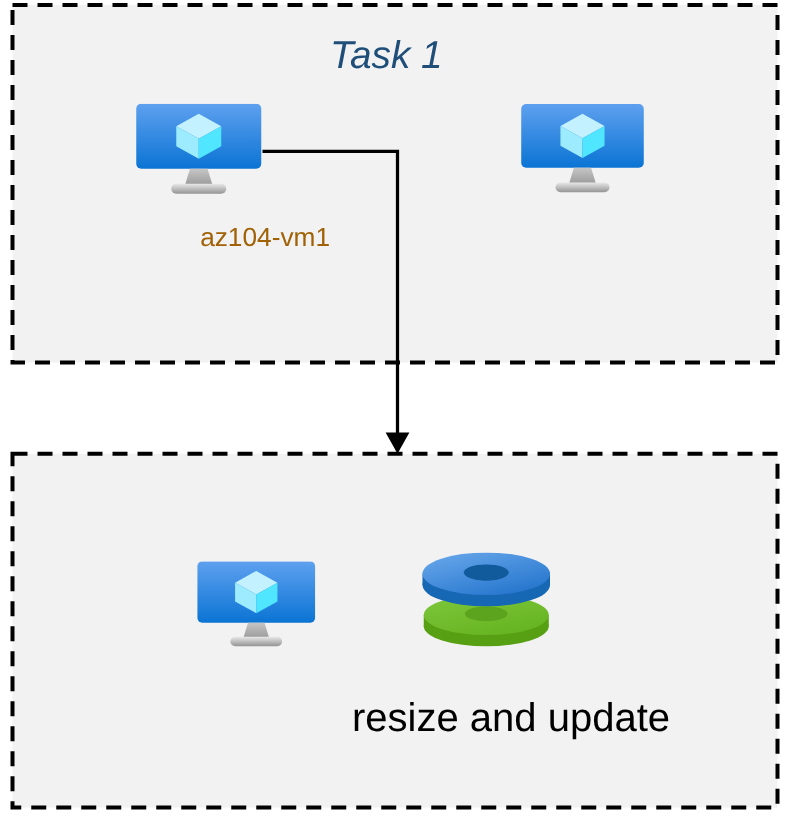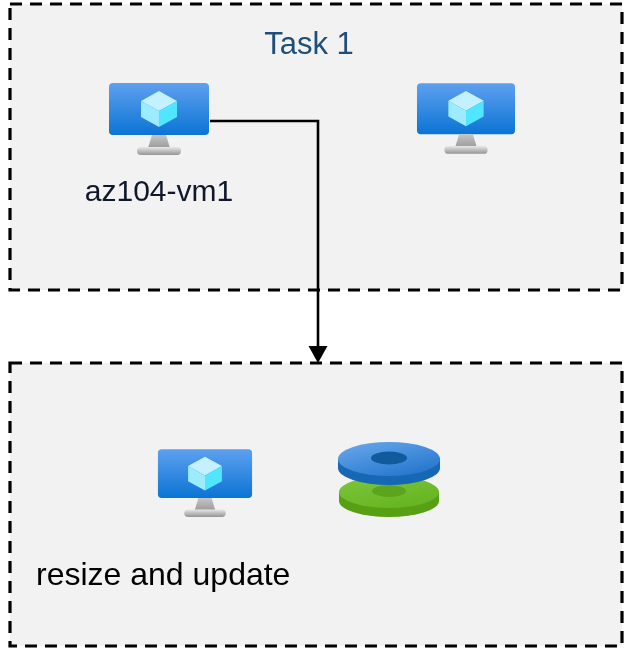--- a/index.html
+++ b/index.html
@@ -23,40 +23,41 @@
     stroke: #000000;
     stroke-width: 2.6;
   }
   .connector-head { fill: #000000; }
   .title {
     position: absolute;
     font-size: 31px;
     color: #1f4e79;
     text-align: center;
     white-space: nowrap;
+    font-style: italic;
   }
   .t1 { left: 8px; top: 26px; width: 602px; }
   .t2 { left: 8px; top: 386px; width: 606px; }
   .vm-label {
     position: absolute;
     width: 210px;
-    text-align: center;
-    font-size: 30px;
+    text-align: right;
+    font-size: 21px;
     line-height: 37px;
-    color: #0f172a;
+    color: #a16207;
     white-space: nowrap;
   }
   .l-vm1 { left: 54px; top: 172px; }
   .l-vm2 { left: 361px; top: 172px; }
   .caption {
     position: absolute;
     left: 36px;
     top: 556px;
     width: 500px;
-    text-align: left;
+    text-align: right;
     font-size: 32px;
     color: #000000;
     white-space: nowrap;
   }
 </style>
 </head>
 <body>
 
 <div class="canvas">
 

